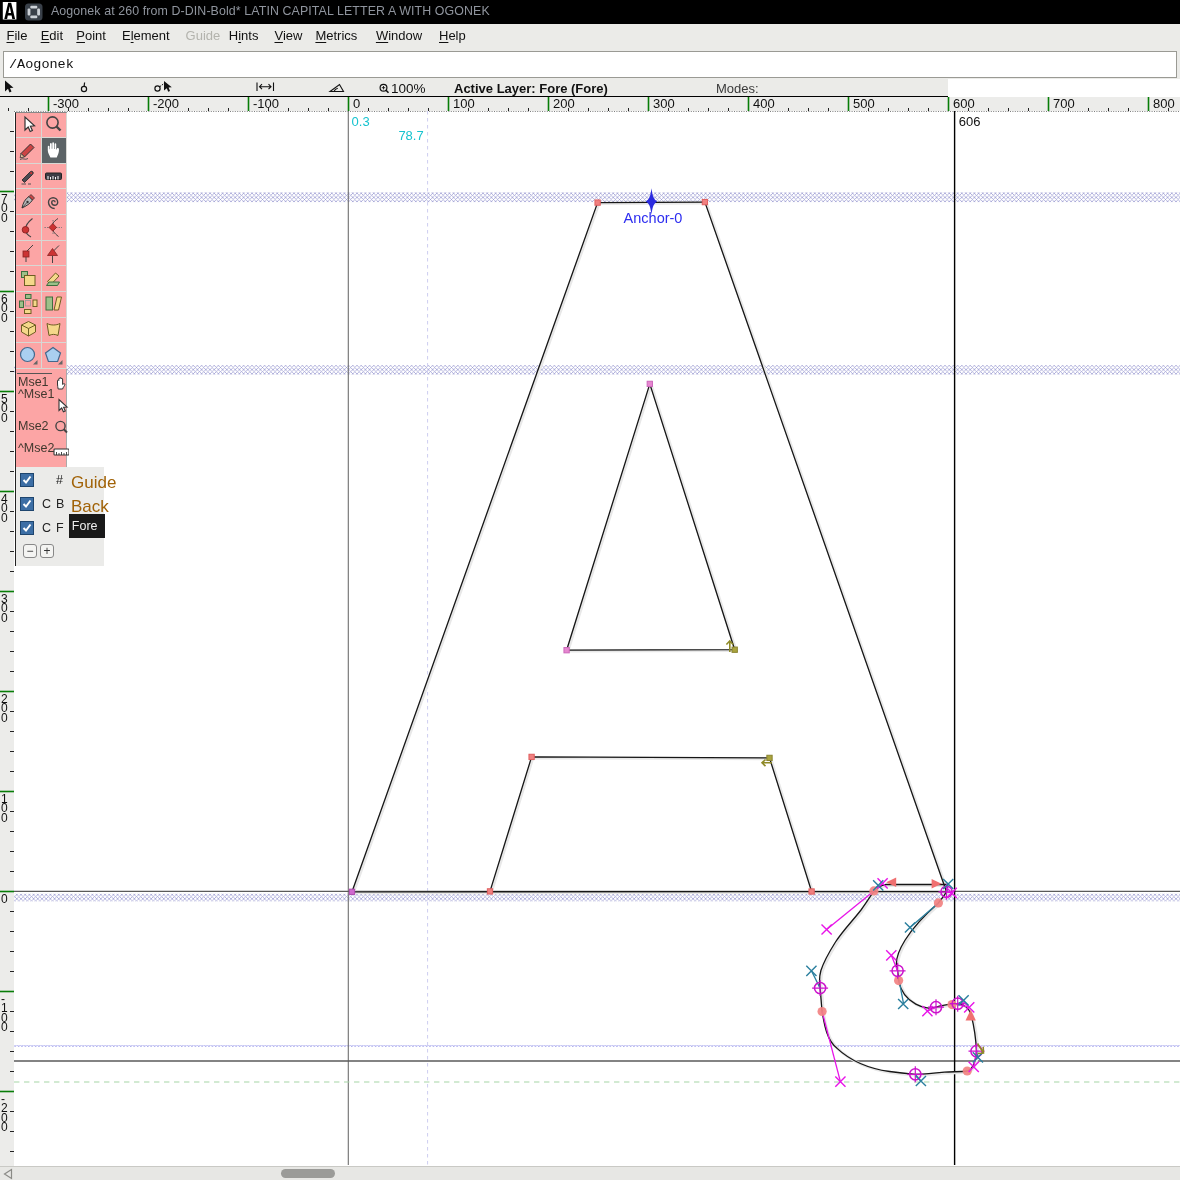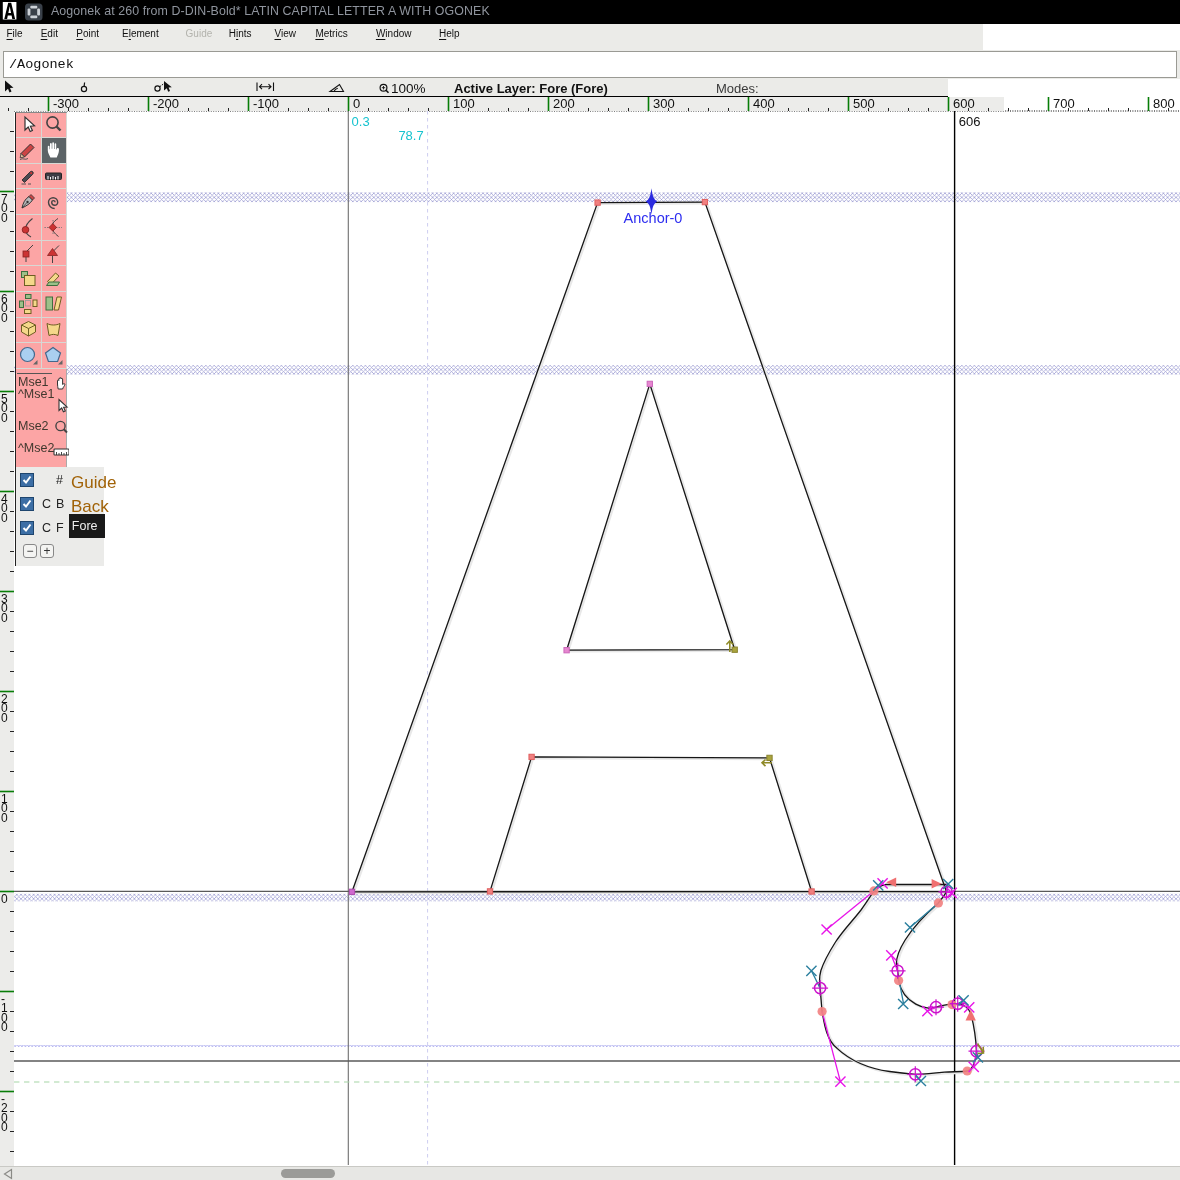--- a/index.html
+++ b/index.html
@@ -1,26 +1,26 @@
 <!DOCTYPE html>
 <html><head><meta charset="utf-8"><style>
 
 *{margin:0;padding:0;box-sizing:border-box}
 html,body{width:1180px;height:1180px;overflow:hidden;background:#fff;
  font-family:"Liberation Sans",sans-serif;}
 #titlebar{position:absolute;left:0;top:0;width:1180px;height:24px;background:#000000;z-index:5}
 #titlebar .ttext{position:absolute;left:51px;top:4px;font-size:12.4px;color:#8f949d;letter-spacing:0.1px}
-#menubar{position:absolute;left:0;top:24px;width:983px;height:26px;background:#ebebe8;z-index:5;font-size:10px;color:#111}
+#menubar{position:absolute;left:0;top:24px;width:1180px;height:26px;background:#ebebe8;z-index:5;font-size:13px;color:#111}
 #menubar>span{position:absolute;top:4px}
 #menubar u{text-decoration-thickness:1px;text-underline-offset:2px}
 #entryrow{position:absolute;left:0;top:50px;width:1180px;height:29px;background:#ebebe8;z-index:5}
 #entry{position:absolute;left:3px;top:1px;width:1174px;height:27px;background:#fff;border:1px solid #9a9a94;border-radius:0;
  font-family:"Liberation Mono",monospace;font-size:13.5px;color:#111;line-height:26px;padding-left:5px}
 #toolrow{position:absolute;left:0;top:79px;width:948px;height:17.5px;background:#ebebe8;border-bottom:1px solid #000;z-index:5}
-#hruler{position:absolute;left:0;top:96.5px;width:1004px;height:14px;background:#ececea;z-index:5}
+#hruler{position:absolute;left:0;top:96.5px;width:1180px;height:14px;background:#ececea;z-index:5}
 #vruler{position:absolute;left:0;top:110.5px;width:14px;height:1055px;background:#ececea;z-index:4}
 #palette{position:absolute;left:15px;top:111.5px;width:51.5px;height:385px;background:#fca5a5;z-index:6;
  border-left:1px solid #222;border-top:1px solid #888;border-right:1px solid #aaa;border-bottom:1px solid #aaa}
 #palette .cell{position:absolute;width:25.5px;height:25.64px;border-right:1px solid #d8d8d4;border-bottom:1px solid #d8d8d4;
  display:flex;align-items:center;justify-content:center}
 #palette .cell-sel{background:#5c6366}
 #palette .mse{position:absolute;left:2px;font-size:12.5px;color:#40382e;width:34px}
 #layers{position:absolute;left:15px;top:466.5px;width:89px;height:99.5px;background:#ebebe9;z-index:6;border-left:1px solid #222}
 #layers .lrow{position:absolute;left:0;height:24px;width:89px}
 #layers .cb{position:absolute;left:4px;top:0px;width:14px;height:14px;background:#3c6ea5;border:1px solid #1e456e;display:inline-block}

